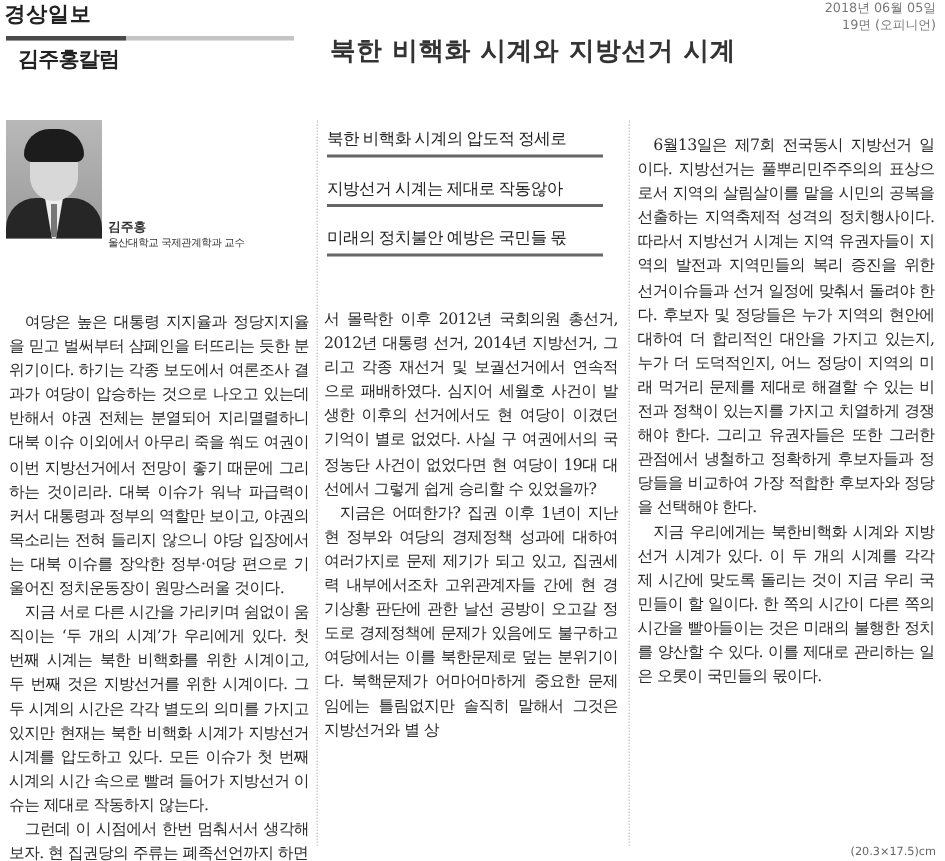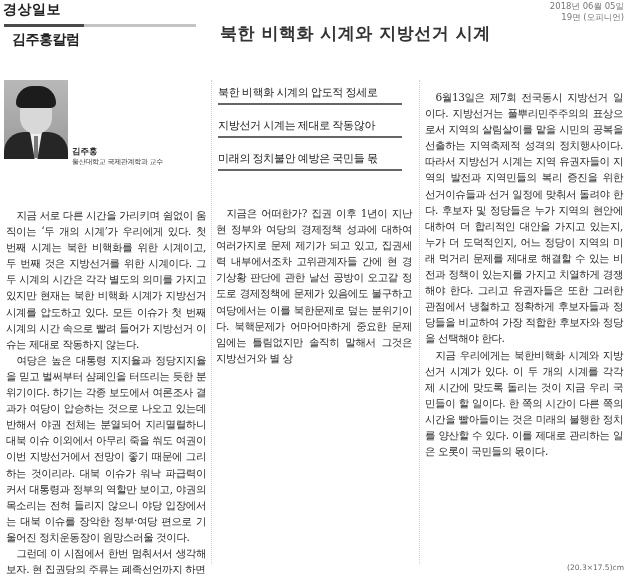--- a/index.html
+++ b/index.html
@@ -73,26 +73,27 @@
 <div class="author-title">울산대학교 국제관계학과 교수</div>
 
 <div class="sub s1">북한 비핵화 시계의 압도적 정세로</div>
 <div class="sub s2">지방선거 시계는 제대로 작동않아</div>
 <div class="sub s3">미래의 정치불안 예방은 국민들 몫</div>
 
 <div class="colrule r1"></div>
 <div class="colrule r2"></div>
 
 <div class="col c1">
+  <p class="ind">여당은 높은 대통령 지지율과 정당지지율을 믿고 벌써부터 샴페인을 터뜨리는 듯한 분위기이다. 하기는 각종 보도에서 여론조사 결과가 여당이 압승하는 것으로 나오고 있는데 반해서 야권 전체는 분열되어 지리멸렬하니 대북 이슈 이외에서 아무리 죽을 쒀도 여권이 이번 지방선거에서 전망이 좋기 때문에 그리하는 것이리라. 대북 이슈가 워낙 파급력이 커서 대통령과 정부의 역할만 보이고, 야권의 목소리는 전혀 들리지 않으니 야당 입장에서는 대북 이슈를 장악한 정부·여당 편으로 기울어진 정치운동장이 원망스러울 것이다.</p>
   <p class="ind">지금 서로 다른 시간을 가리키며 쉼없이 움직이는 ‘두 개의 시계’가 우리에게 있다. 첫 번째 시계는 북한 비핵화를 위한 시계이고, 두 번째 것은 지방선거를 위한 시계이다. 그 두 시계의 시간은 각각 별도의 의미를 가지고 있지만 현재는 북한 비핵화 시계가 지방선거 시계를 압도하고 있다. 모든 이슈가 첫 번째 시계의 시간 속으로 빨려 들어가 지방선거 이슈는 제대로 작동하지 않는다.</p>
-  <p class="ind">여당은 높은 대통령 지지율과 정당지지율을 믿고 벌써부터 샴페인을 터뜨리는 듯한 분위기이다. 하기는 각종 보도에서 여론조사 결과가 여당이 압승하는 것으로 나오고 있는데 반해서 야권 전체는 분열되어 지리멸렬하니 대북 이슈 이외에서 아무리 죽을 쒀도 여권이 이번 지방선거에서 전망이 좋기 때문에 그리하는 것이리라. 대북 이슈가 워낙 파급력이 커서 대통령과 정부의 역할만 보이고, 야권의 목소리는 전혀 들리지 않으니 야당 입장에서는 대북 이슈를 장악한 정부·여당 편으로 기울어진 정치운동장이 원망스러울 것이다.</p>
   <p class="ind">그런데 이 시점에서 한번 멈춰서서 생각해 보자. 현 집권당의 주류는 폐족선언까지 하면</p>
 </div>
 
 <div class="col c2">
+  <p>서 몰락한 이후 2012년 국회의원 총선거, 2012년 대통령 선거, 2014년 지방선거, 그리고 각종 재선거 및 보궐선거에서 연속적으로 패배하였다. 심지어 세월호 사건이 발생한 이후의 선거에서도 현 여당이 이겼던 기억이 별로 없었다. 사실 구 여권에서의 국정농단 사건이 없었다면 현 여당이 19대 대선에서 그렇게 쉽게 승리할 수 있었을까?</p>
   <p class="ind">지금은 어떠한가? 집권 이후 1년이 지난 현 정부와 여당의 경제정책 성과에 대하여 여러가지로 문제 제기가 되고 있고, 집권세력 내부에서조차 고위관계자들 간에 현 경기상황 판단에 관한 날선 공방이 오고갈 정도로 경제정책에 문제가 있음에도 불구하고 여당에서는 이를 북한문제로 덮는 분위기이다. 북핵문제가 어마어마하게 중요한 문제임에는 틀림없지만 솔직히 말해서 그것은 지방선거와 별 상</p>
 </div>
 
 <div class="col c3">
   <p class="ind">6월13일은 제7회 전국동시 지방선거 일이다. 지방선거는 풀뿌리민주주의의 표상으로서 지역의 살림살이를 맡을 시민의 공복을 선출하는 지역축제적 성격의 정치행사이다. 따라서 지방선거 시계는 지역 유권자들이 지역의 발전과 지역민들의 복리 증진을 위한 선거이슈들과 선거 일정에 맞춰서 돌려야 한다. 후보자 및 정당들은 누가 지역의 현안에 대하여 더 합리적인 대안을 가지고 있는지, 누가 더 도덕적인지, 어느 정당이 지역의 미래 먹거리 문제를 제대로 해결할 수 있는 비전과 정책이 있는지를 가지고 치열하게 경쟁해야 한다. 그리고 유권자들은 또한 그러한 관점에서 냉철하고 정확하게 후보자들과 정당들을 비교하여 가장 적합한 후보자와 정당을 선택해야 한다.</p>
   <p class="ind">지금 우리에게는 북한비핵화 시계와 지방선거 시계가 있다. 이 두 개의 시계를 각각 제 시간에 맞도록 돌리는 것이 지금 우리 국민들이 할 일이다. 한 쪽의 시간이 다른 쪽의 시간을 빨아들이는 것은 미래의 불행한 정치를 양산할 수 있다. 이를 제대로 관리하는 일은 오롯이 국민들의 몫이다.</p>
 </div>
 
 <div class="size-note">(20.3×17.5)cm</div>
 

